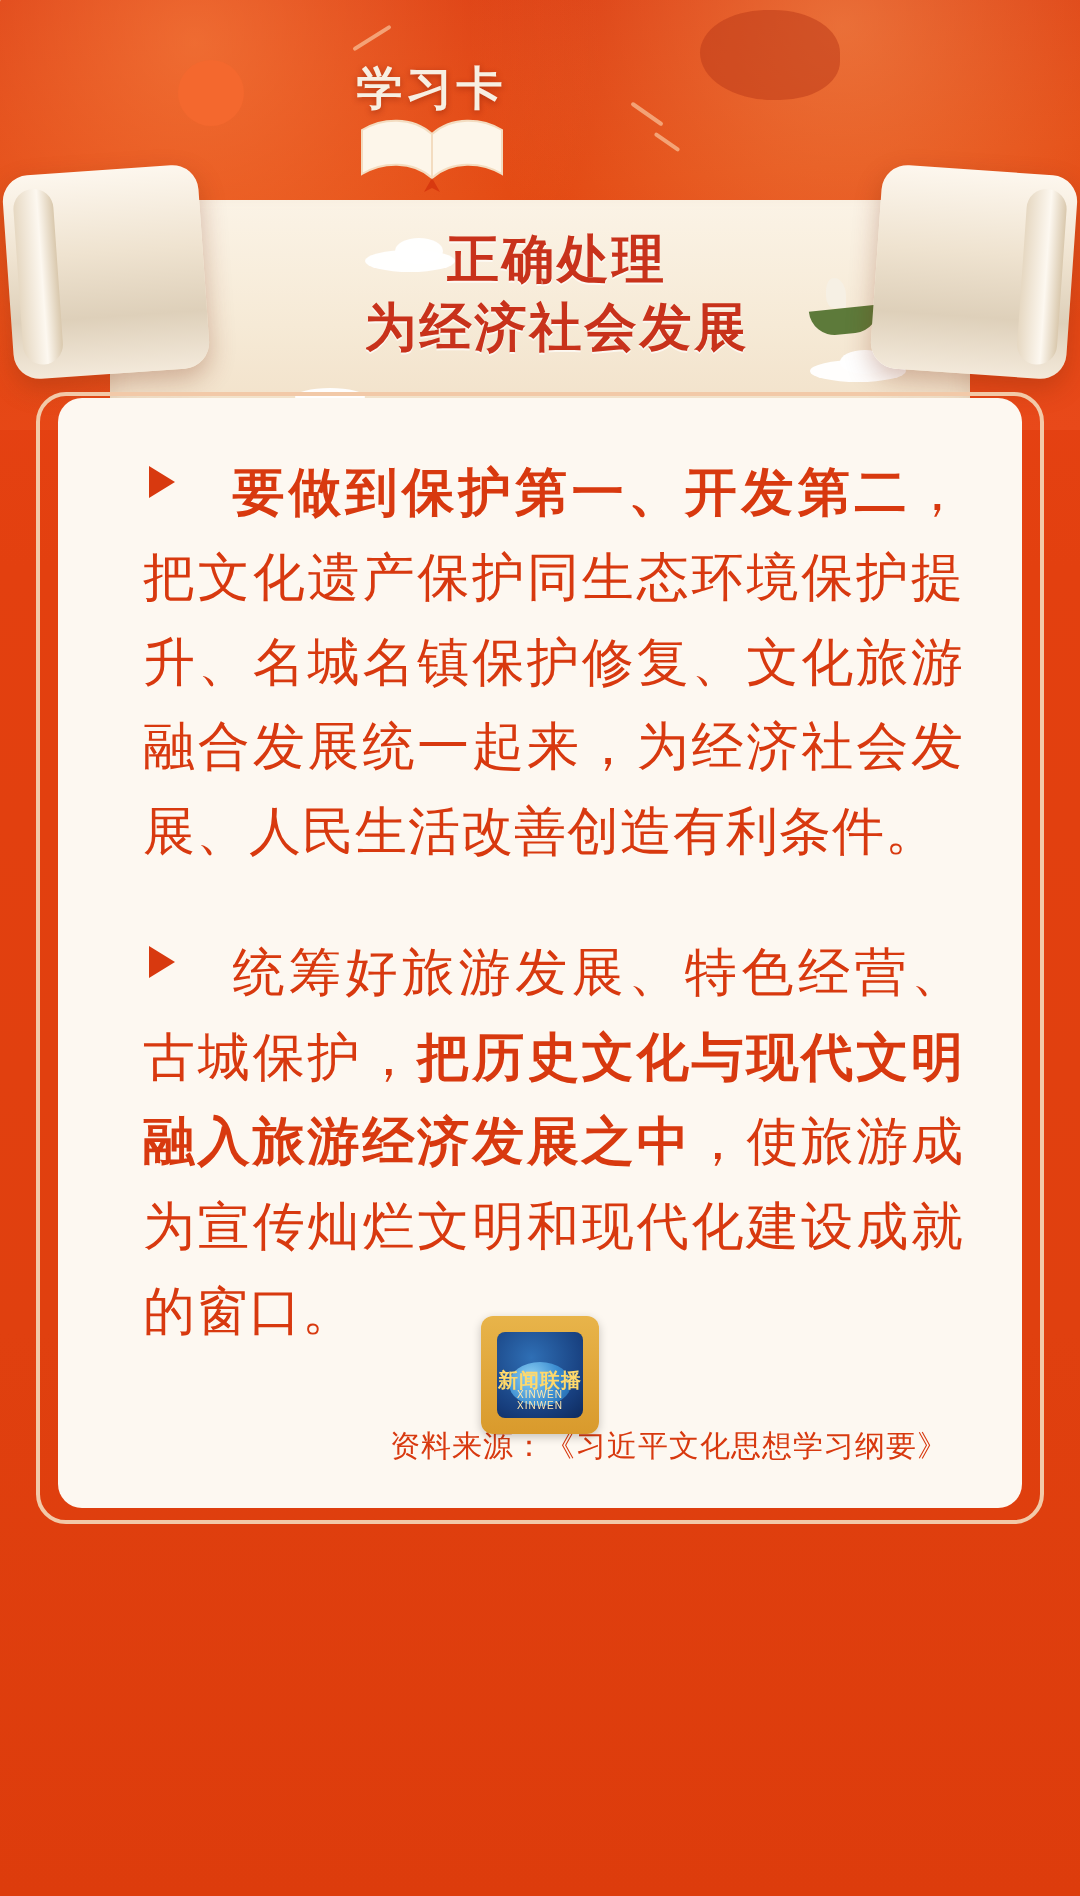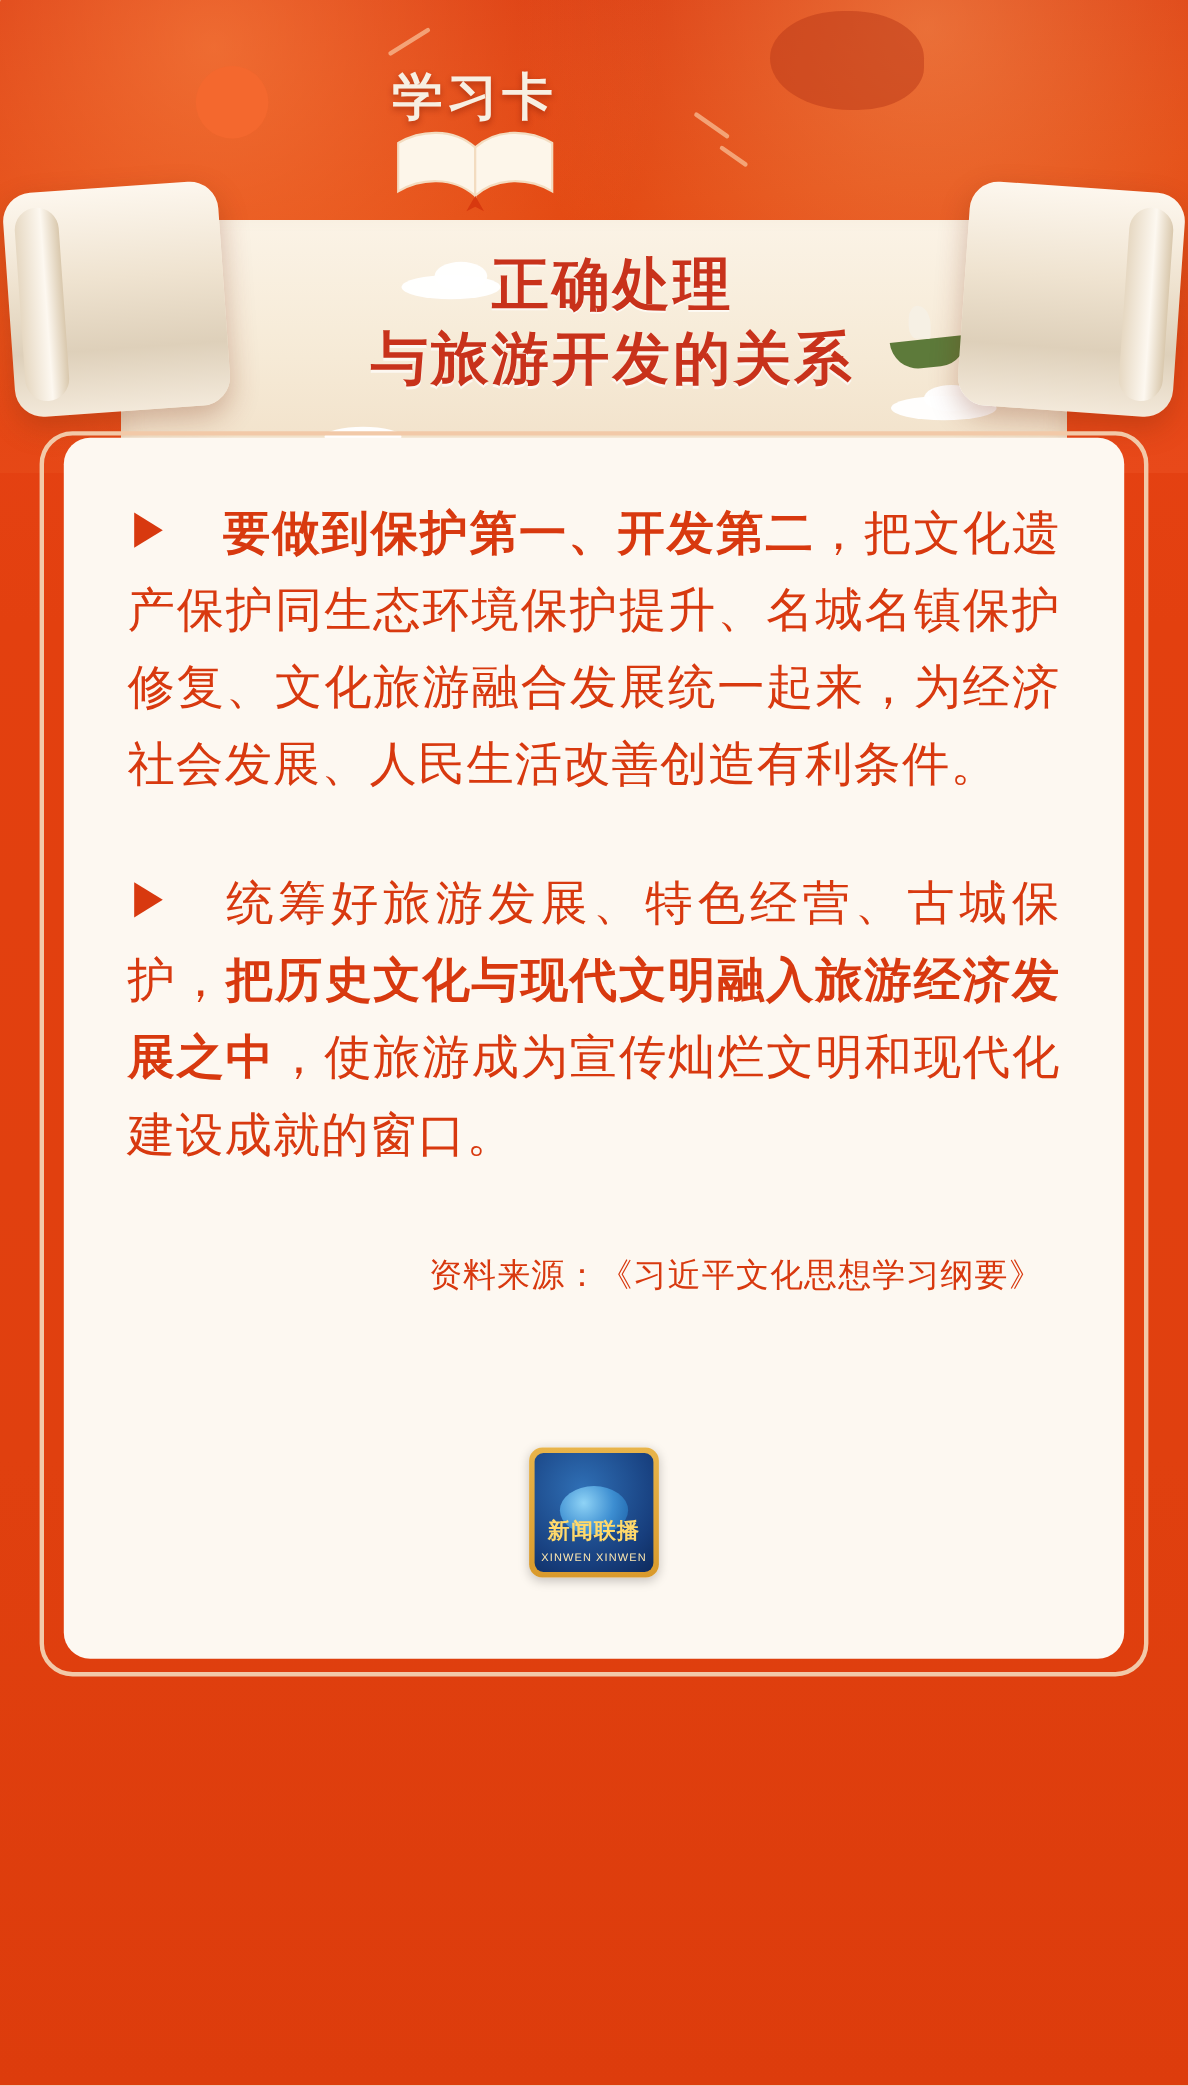--- a/index.html
+++ b/index.html
@@ -168,25 +168,26 @@
     width: 964px; height: 1110px;
     background: #fdf8f1;
     border-radius: 24px;
     box-sizing: border-box;
     padding: 52px 58px 20px 58px;
   }
 
   .para {
     position: relative;
     color: #d8390f;
-    font-size: 43px;
+    font-size: 52px;
     line-height: 1.63;
     letter-spacing: 1px;
     text-align: justify;
     margin-bottom: 56px;
+    margin-left: 27px;
   }
   .para .indent { display: inline-block; width: 86px; }
   .para b { font-weight: bold; }
   .bullet {
     position: absolute;
     left: 6px; top: 16px;
     width: 0; height: 0;
     border-left: 26px solid #d8390f;
     border-top: 16px solid transparent;
     border-bottom: 16px solid transparent;
@@ -202,21 +203,21 @@
     letter-spacing: 1px;
   }
 
   .logo-badge {
     position: absolute;
     left: 50%; bottom: 74px;
     transform: translateX(-50%);
     width: 118px; height: 118px;
     border-radius: 12px;
     background: linear-gradient(180deg, #e8b44a 0%, #d99a2c 100%);
-    padding: 5px;
+    padding: 16px;
     box-sizing: border-box;
     box-shadow: 0 3px 10px rgba(0,0,0,0.22);
   }
   .logo-badge .inner {
     width: 100%; height: 100%;
     border-radius: 8px;
     background: radial-gradient(circle at 40% 30%, #2f6fb5 0%, #173e7d 70%, #0e2a5c 100%);
     position: relative;
     overflow: hidden;
   }
@@ -287,21 +288,21 @@
     </div>
     <div class="scroll-roll left">
         <div class="cap"></div>
       </div>
     <div class="scroll-roll right">
         <div class="cap"></div>
       </div>
 
     <div class="scroll-title">
       <div>正确处理</div>
-      <div>与旅游开发的关系</div>
+      <div>为经济社会发展</div>
     </div>
   </div>
 
   <div class="card-outline"></div>
 
   <div class="card">
 
     <div class="para">
       <span class="bullet"></span>
       <span class="para-body">

